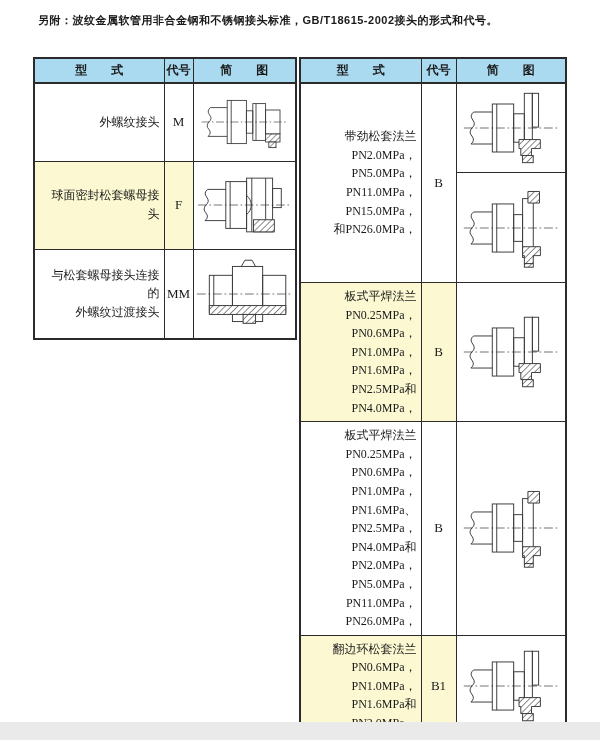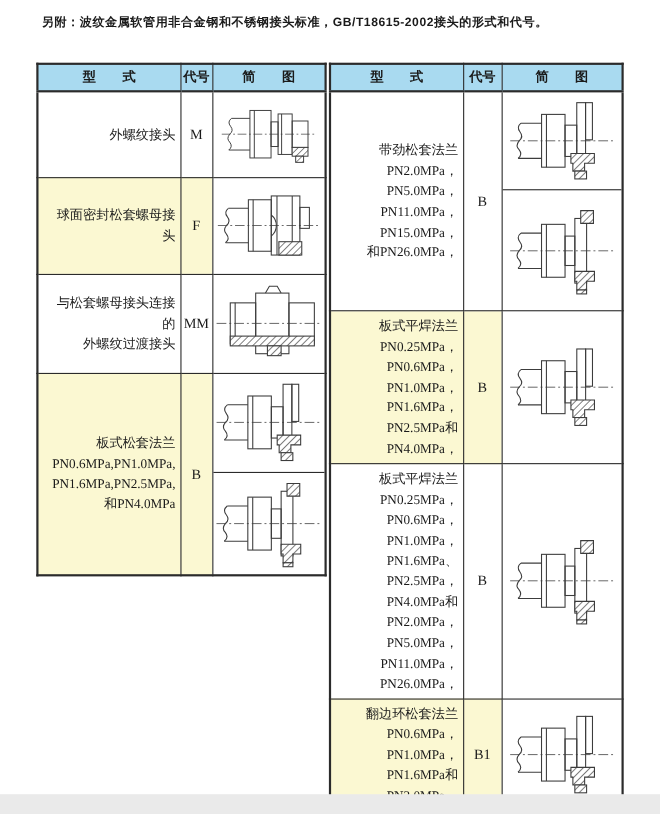--- a/index.html
+++ b/index.html
@@ -172,39 +172,20 @@
     <tr style="height:90px">
       <td class="type">与松套螺母接头连接的
 外螺纹过渡接头</td>
       <td class="code">MM</td>
       <td class="diag">
         <svg class="dsvg" width="98" height="80" viewBox="0 0 110 90">
             <use href="#sym-union-mm"></use>
           </svg>
       </td>
     </tr>
-    <tr style="height:183px">
-      <td class="type hl">板式松套法兰
-PN0.6MPa,PN1.0MPa,
-PN1.6MPa,PN2.5MPa,
-和PN4.0MPa</td>
-      <td class="code hl">B</td>
-      <td class="diag">
-        <div class="dhalf" style="height:89px">
-          <svg class="dsvg" width="98" height="80" viewBox="0 0 110 90">
-              <use href="#sym-flange-a"></use>
-            </svg>
-        </div>
-        <div class="dhalf" style="height:92px">
-          <svg class="dsvg" width="98" height="82" viewBox="0 0 110 90">
-              <use href="#sym-flange-b"></use>
-            </svg>
-        </div>
-      </td>
-    </tr>
   </tbody>
 </table>
 
 <table class="spec" id="tbl-right">
   <colgroup>
       <col style="width:121px">
       <col style="width:35px">
       <col style="width:110px">
     </colgroup>
   <tbody>

